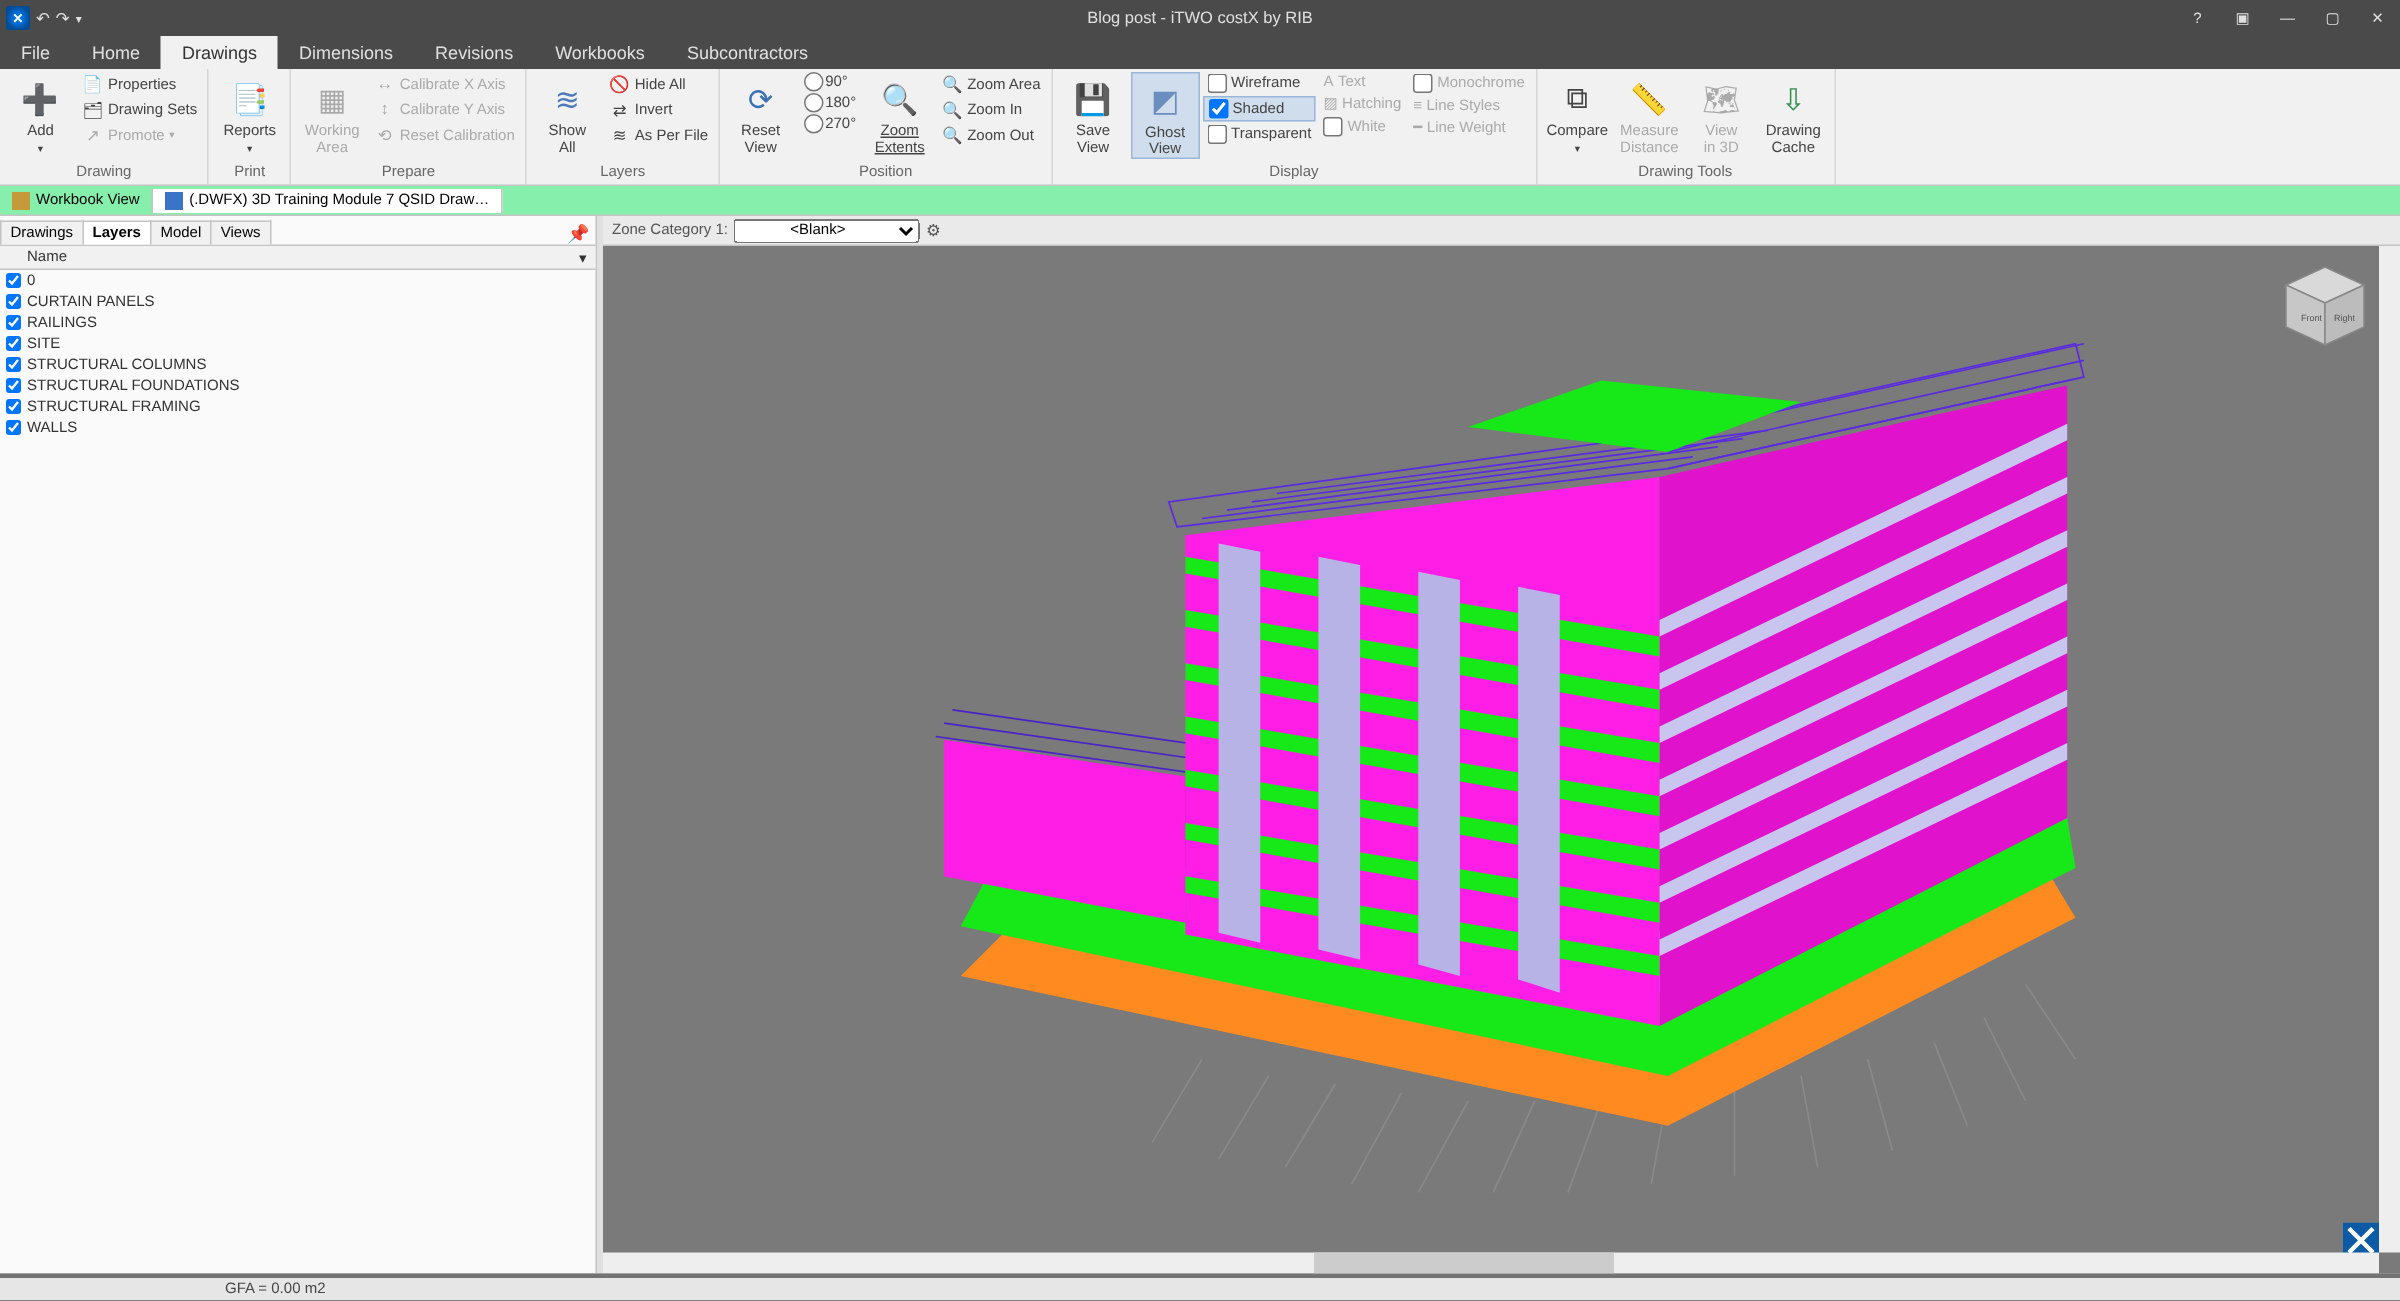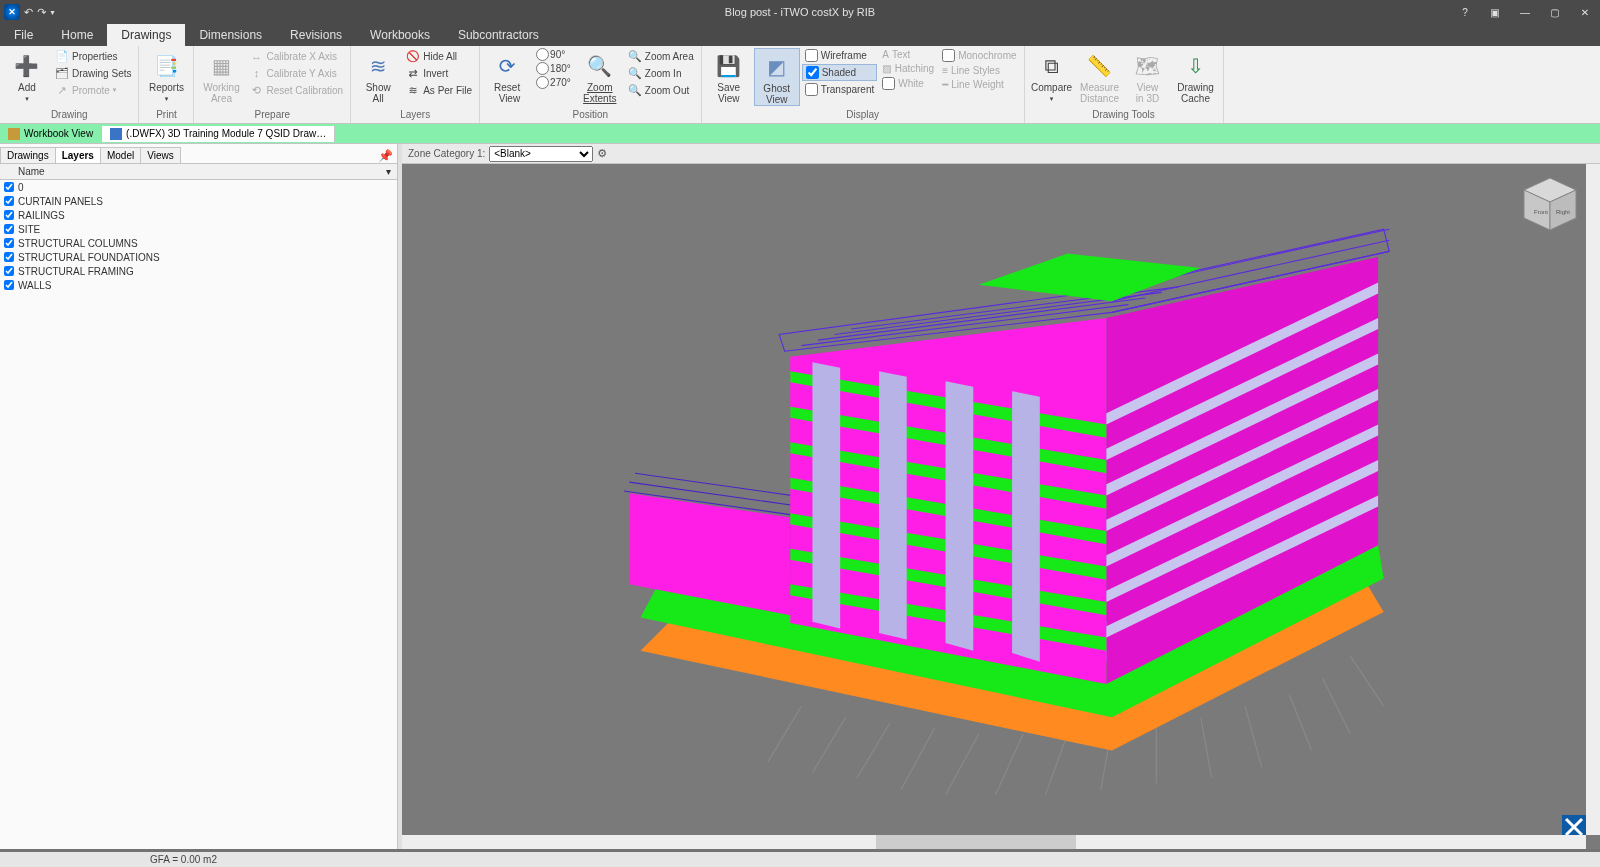--- a/index.html
+++ b/index.html
@@ -49,21 +49,21 @@
 .ltabs .pin { margin-left: auto; padding-right: 4px; font-size: 12px; }
 .gridhdr { height: 16px; background: #f1f1f1; border-bottom: 1px solid #c4c4c4; display: flex; align-items: center; font-size: 10px; padding-left: 18px; color: #333; }
 .gridbody { flex: 1; overflow: auto; }
 .gridrow { display: flex; align-items: center; height: 14px; font-size: 10px; padding-left: 4px; gap: 4px; color: #333; }
 .gridrow input[type=checkbox] { width: 10px; height: 10px; }
 .vsplit { width: 4px; background: #e0e0e0; cursor: col-resize; }
 
 
 .viewport { flex: 1; display: flex; flex-direction: column; min-width: 0; }
 .vptop { height: 20px; background: #eaeaea; display: flex; align-items: center; font-size: 10px; color: #555; gap: 4px; padding: 0 6px; border-bottom: 1px solid #c4c4c4; }
-.vptop select { font-size: 10px; height: 16px; width: 104px; }
+.vptop select { font-size: 10px; height: 16px; width: 124px; text-align: center; }
 .canvaswrap { flex: 1; position: relative; background: #7a7a7a; overflow: hidden; }
 .canvaswrap svg.model { position: absolute; top: 0; left: 0; width: 100%; height: 100%; }
 .viewcube { position: absolute; top: 10px; right: 20px; width: 60px; height: 60px; }
 .vplogo { position: absolute; bottom: 10px; right: 14px; width: 24px; height: 24px; }
 .vpscrollv { position: absolute; top: 0; right: 0; width: 14px; bottom: 14px; background: #eee; }
 .vpscrollh { position: absolute; left: 0; right: 14px; bottom: 0; height: 14px; background: #eee; }
 .vpscrollh .thumb { position: absolute; left: 40%; width: 200px; height: 100%; background: #ccc; }
 
 
 .status { height: 18px; background: #e6e6e6; display: flex; align-items: center; font-size: 10px; color: #444; border-top: 3px solid #737373; }
@@ -186,21 +186,21 @@
           </div>
       </div>
     </div>
     <div class="gtitle">Layers</div>
   </div>
 
   <div class="ribgroup">
     <div class="body">
       <div class="bigbtn">
         <span class="bicon" style="color:#3b6fb6;">⟳</span>
-        <span style="white-space:pre; text-align:right;">Reset
+        <span style="white-space:pre; text-align:center;">Reset
 View</span>
       </div>
       <div class="radiocol">
         <label>
             <input type="radio" name="rot" style="">
             <span>90°</span>
           </label>
         <label>
             <input type="radio" name="rot" style="">
             <span>180°</span>

